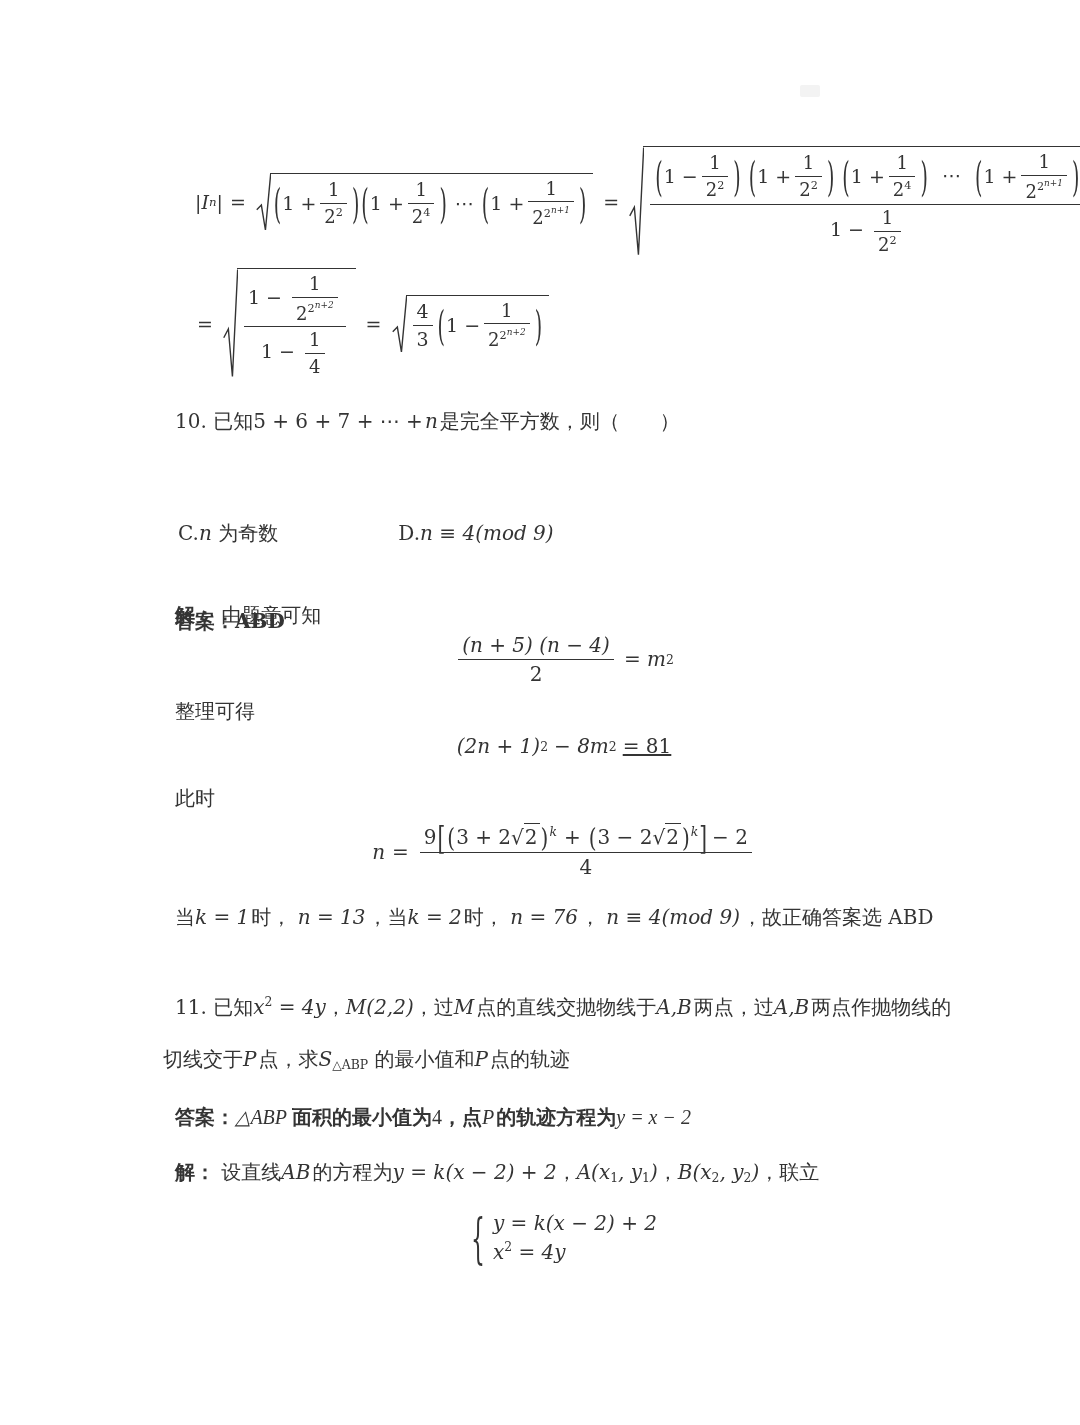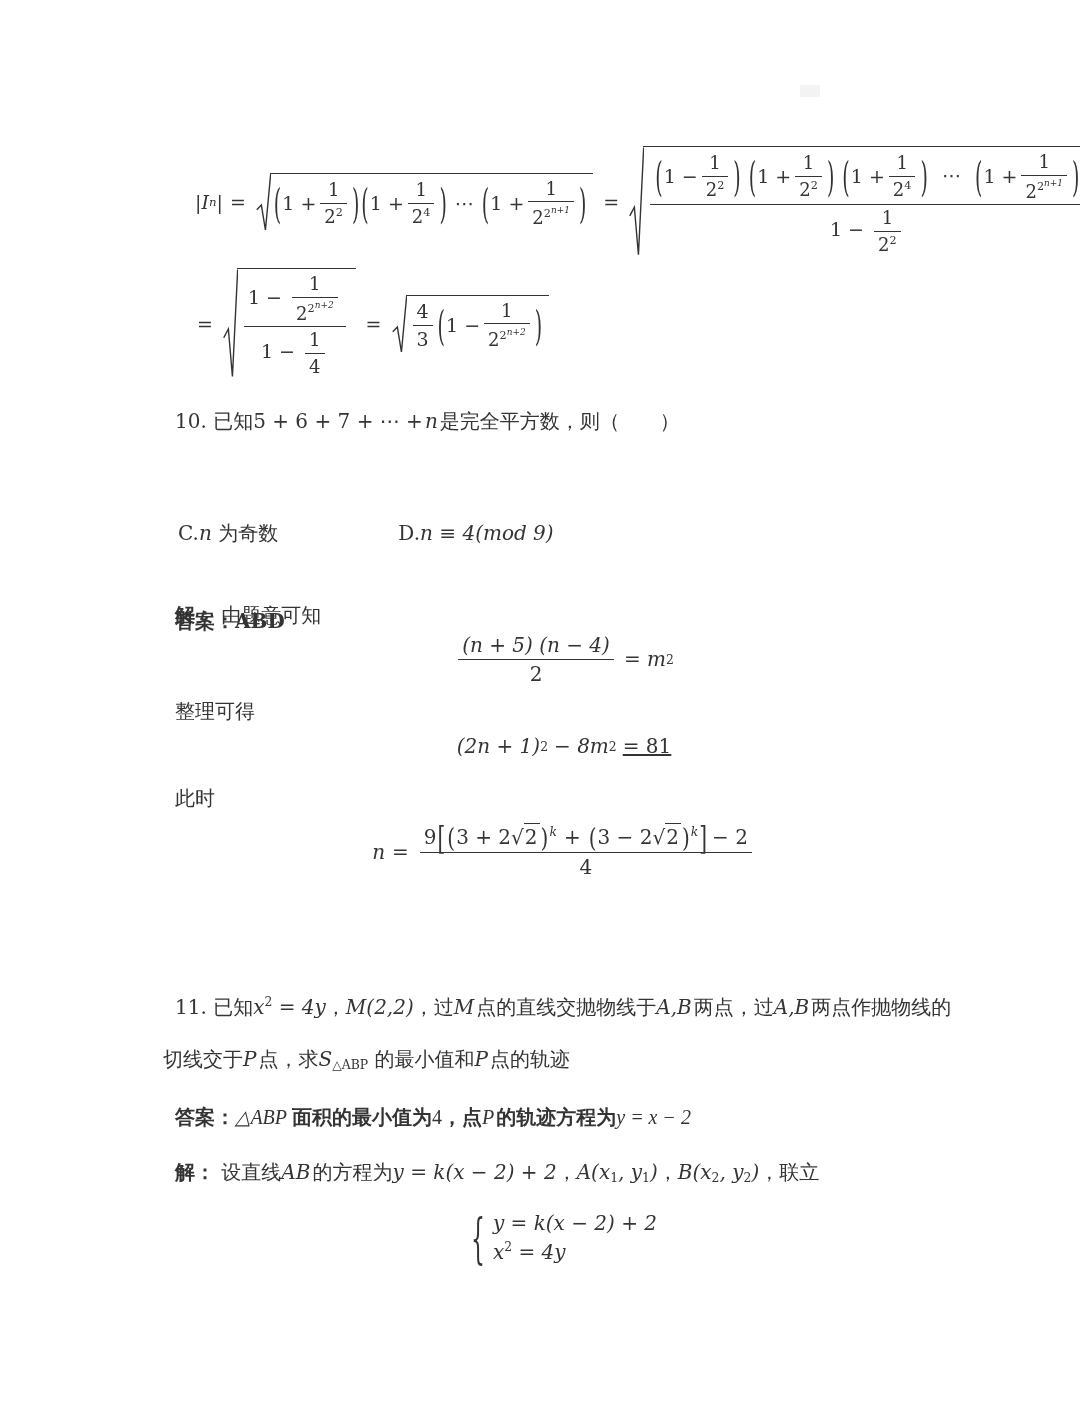--- a/index.html
+++ b/index.html
@@ -260,20 +260,23 @@
     <span class="mi">n</span>
     <span class="mo">=</span>
     <span class="frac f100">
       <span class="fn">
         <span>9</span><span class="sp15">[</span><span class="sp12">(</span><span>3 + 2</span><span class="ssqrt"><span>√</span><span class="ovl">2</span></span><span class="sp12">)</span><span class="sup mi">k</span><span class="mo">+</span><span class="sp12">(</span><span>3 − 2</span><span class="ssqrt"><span>√</span><span class="ovl">2</span></span><span class="sp12">)</span><span class="sup mi">k</span><span class="sp15">]</span><span style="margin-left:4px;">− 2</span>
       </span>
       <span class="fd"><span>4</span></span>
     </span>
   </div>
 
+  <div class="abs cnline" style="left:175px; top:902px;">
+    <span>当</span><span class="mi seg">k = 1</span><span>时，</span> <span class="mi seg">n = 13</span><span>，当</span><span class="mi seg">k = 2</span><span>时，</span> <span class="mi seg">n = 76</span><span>，</span> <span class="mi seg">n ≡ 4(mod 9)</span><span>，故正确答案选 ABD</span>
+  </div>
 
   <div class="abs cnline" style="left:175px; top:992px;">
     <span>11. 已知</span><span class="mi">x</span><span class="sup">2</span> <span class="mi">= 4y</span><span>，</span><span class="mi">M(2,2)</span><span>，过</span><span class="mi seg">M</span><span>点的直线交抛物线于</span><span class="mi seg">A,B</span><span>两点，过</span><span class="mi seg">A,B</span><span>两点作抛物线的</span>
   </div>
 
   <div class="abs cnline" style="left:163px; top:1044px;">
     <span>切线交于</span><span class="mi seg">P</span><span>点，求</span><span class="mi">S</span><span class="sub">△ABP</span> <span>的最小值和</span><span class="mi seg">P</span><span>点的轨迹</span>
   </div>
 
   <div class="abs cnline" style="left:175px; top:1102px;font-family:Liberation Serif, serif;">

